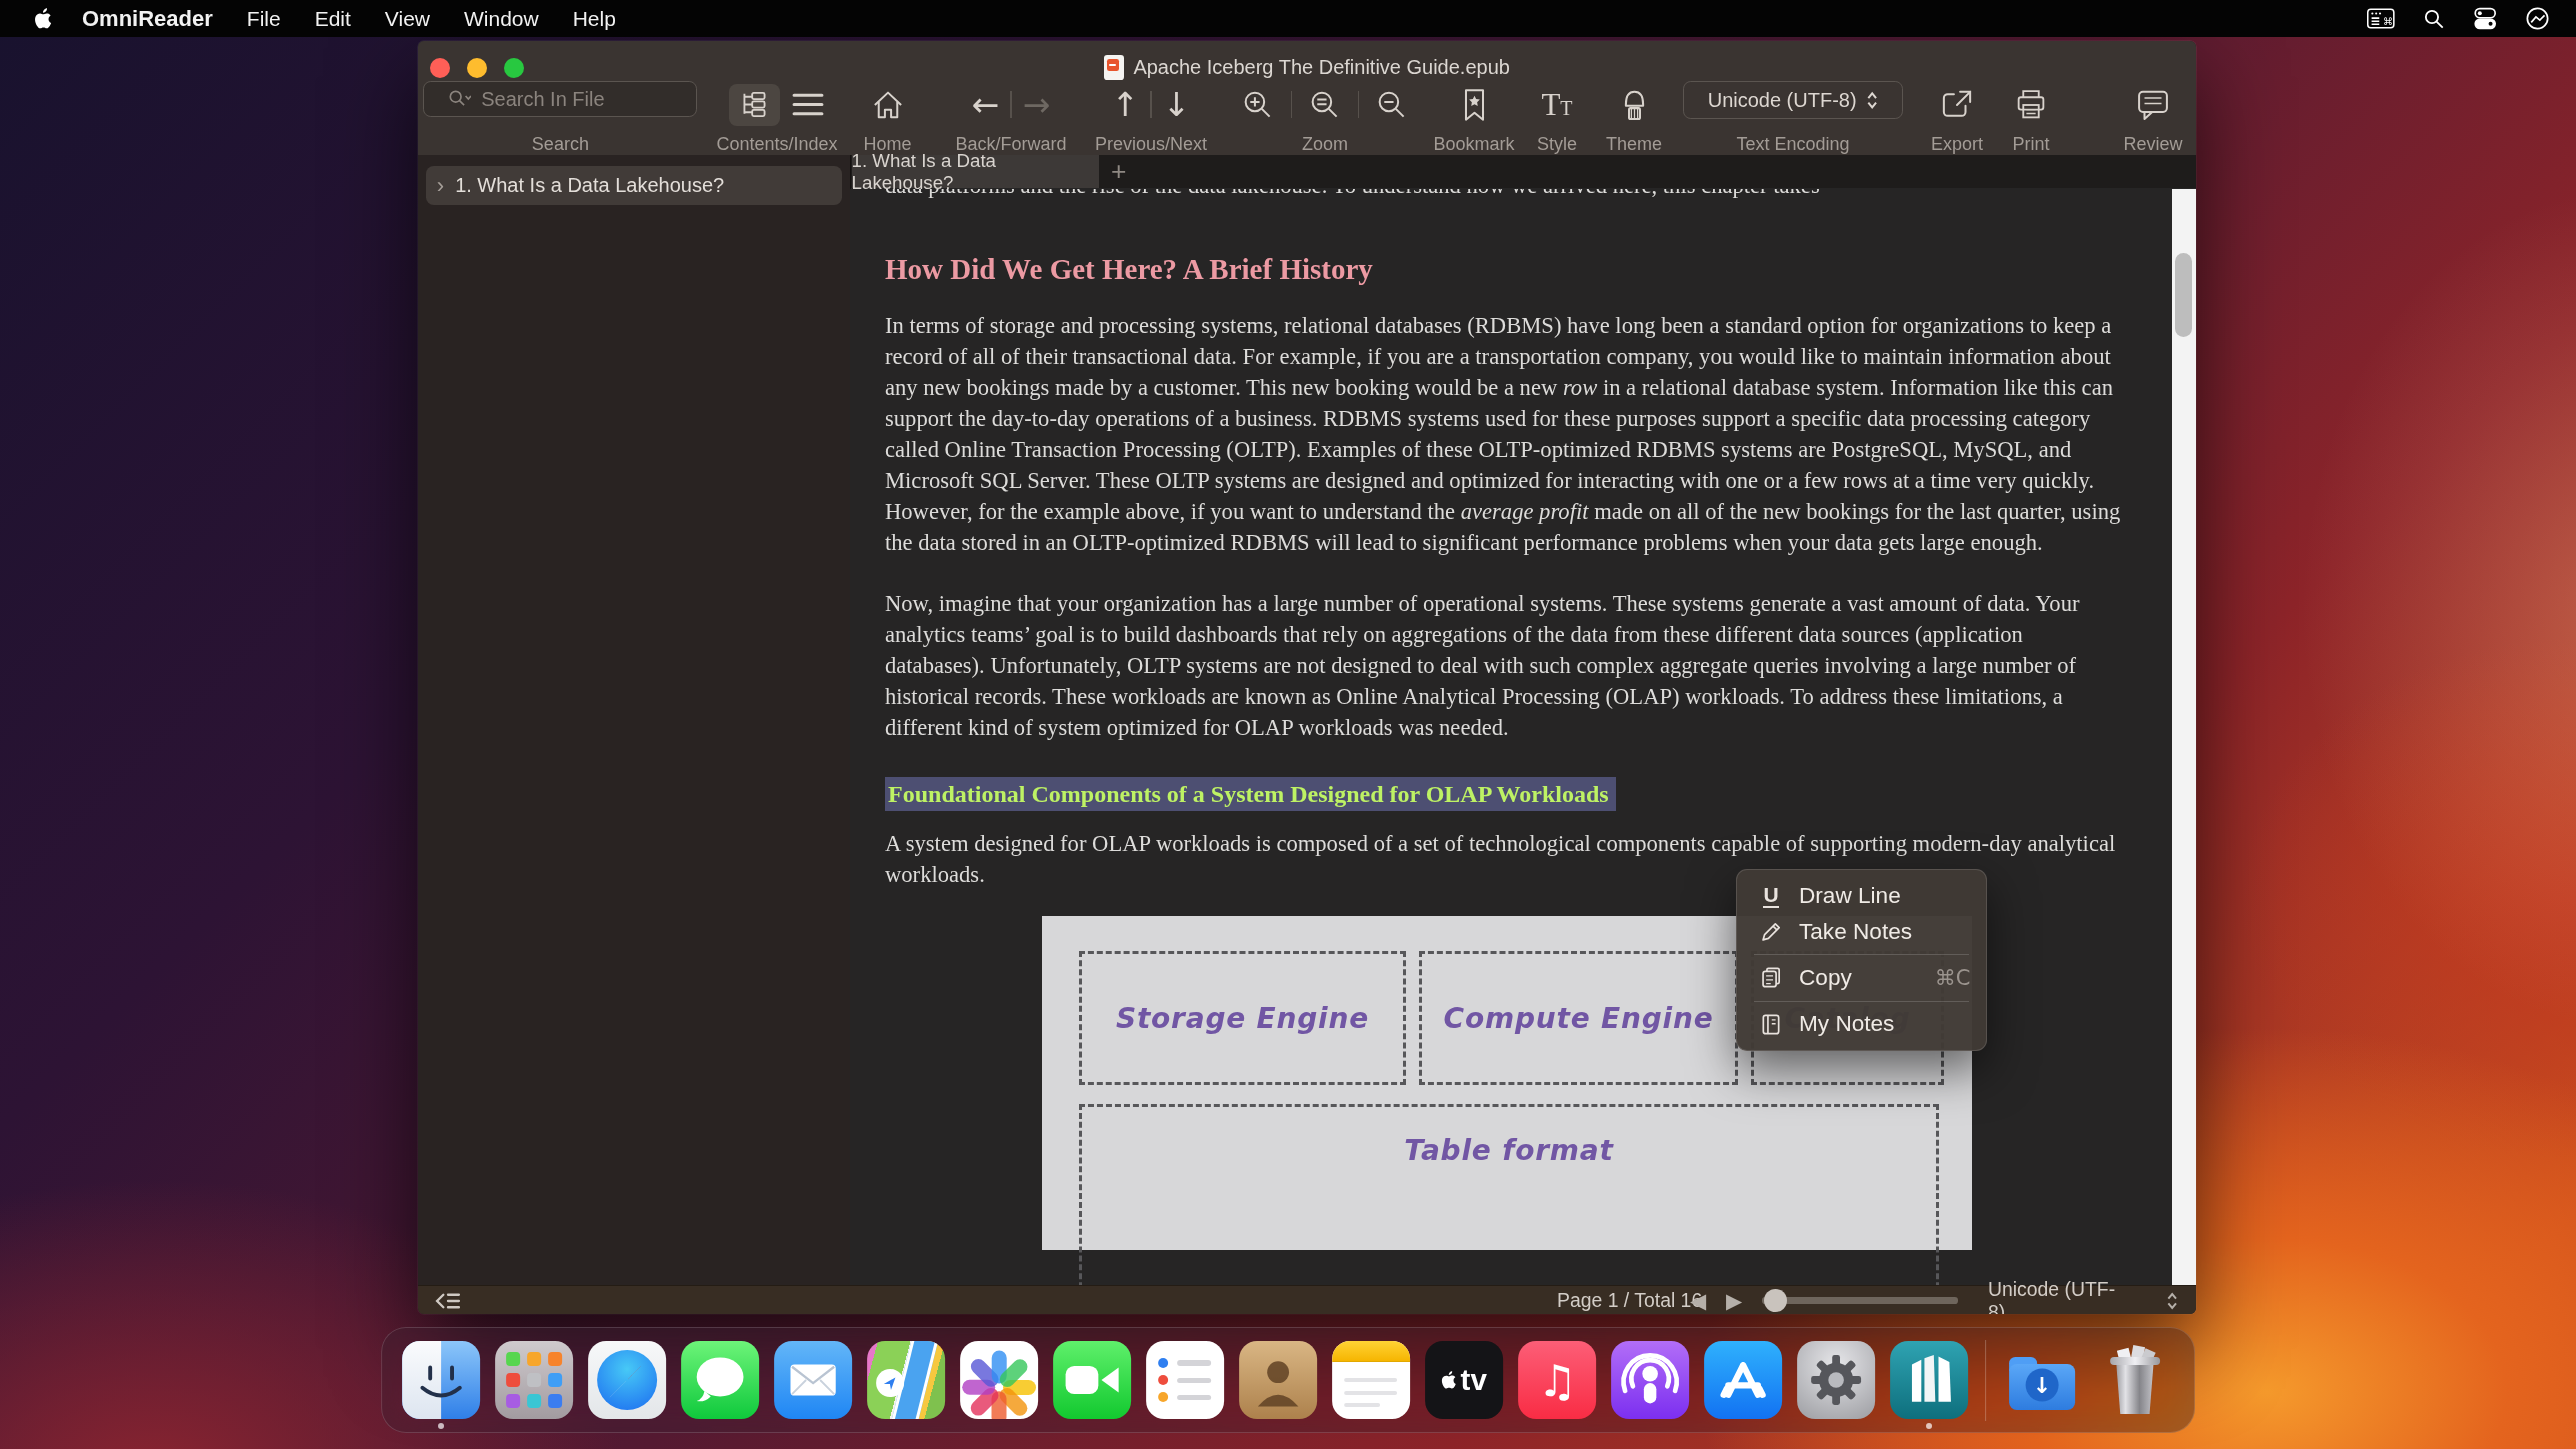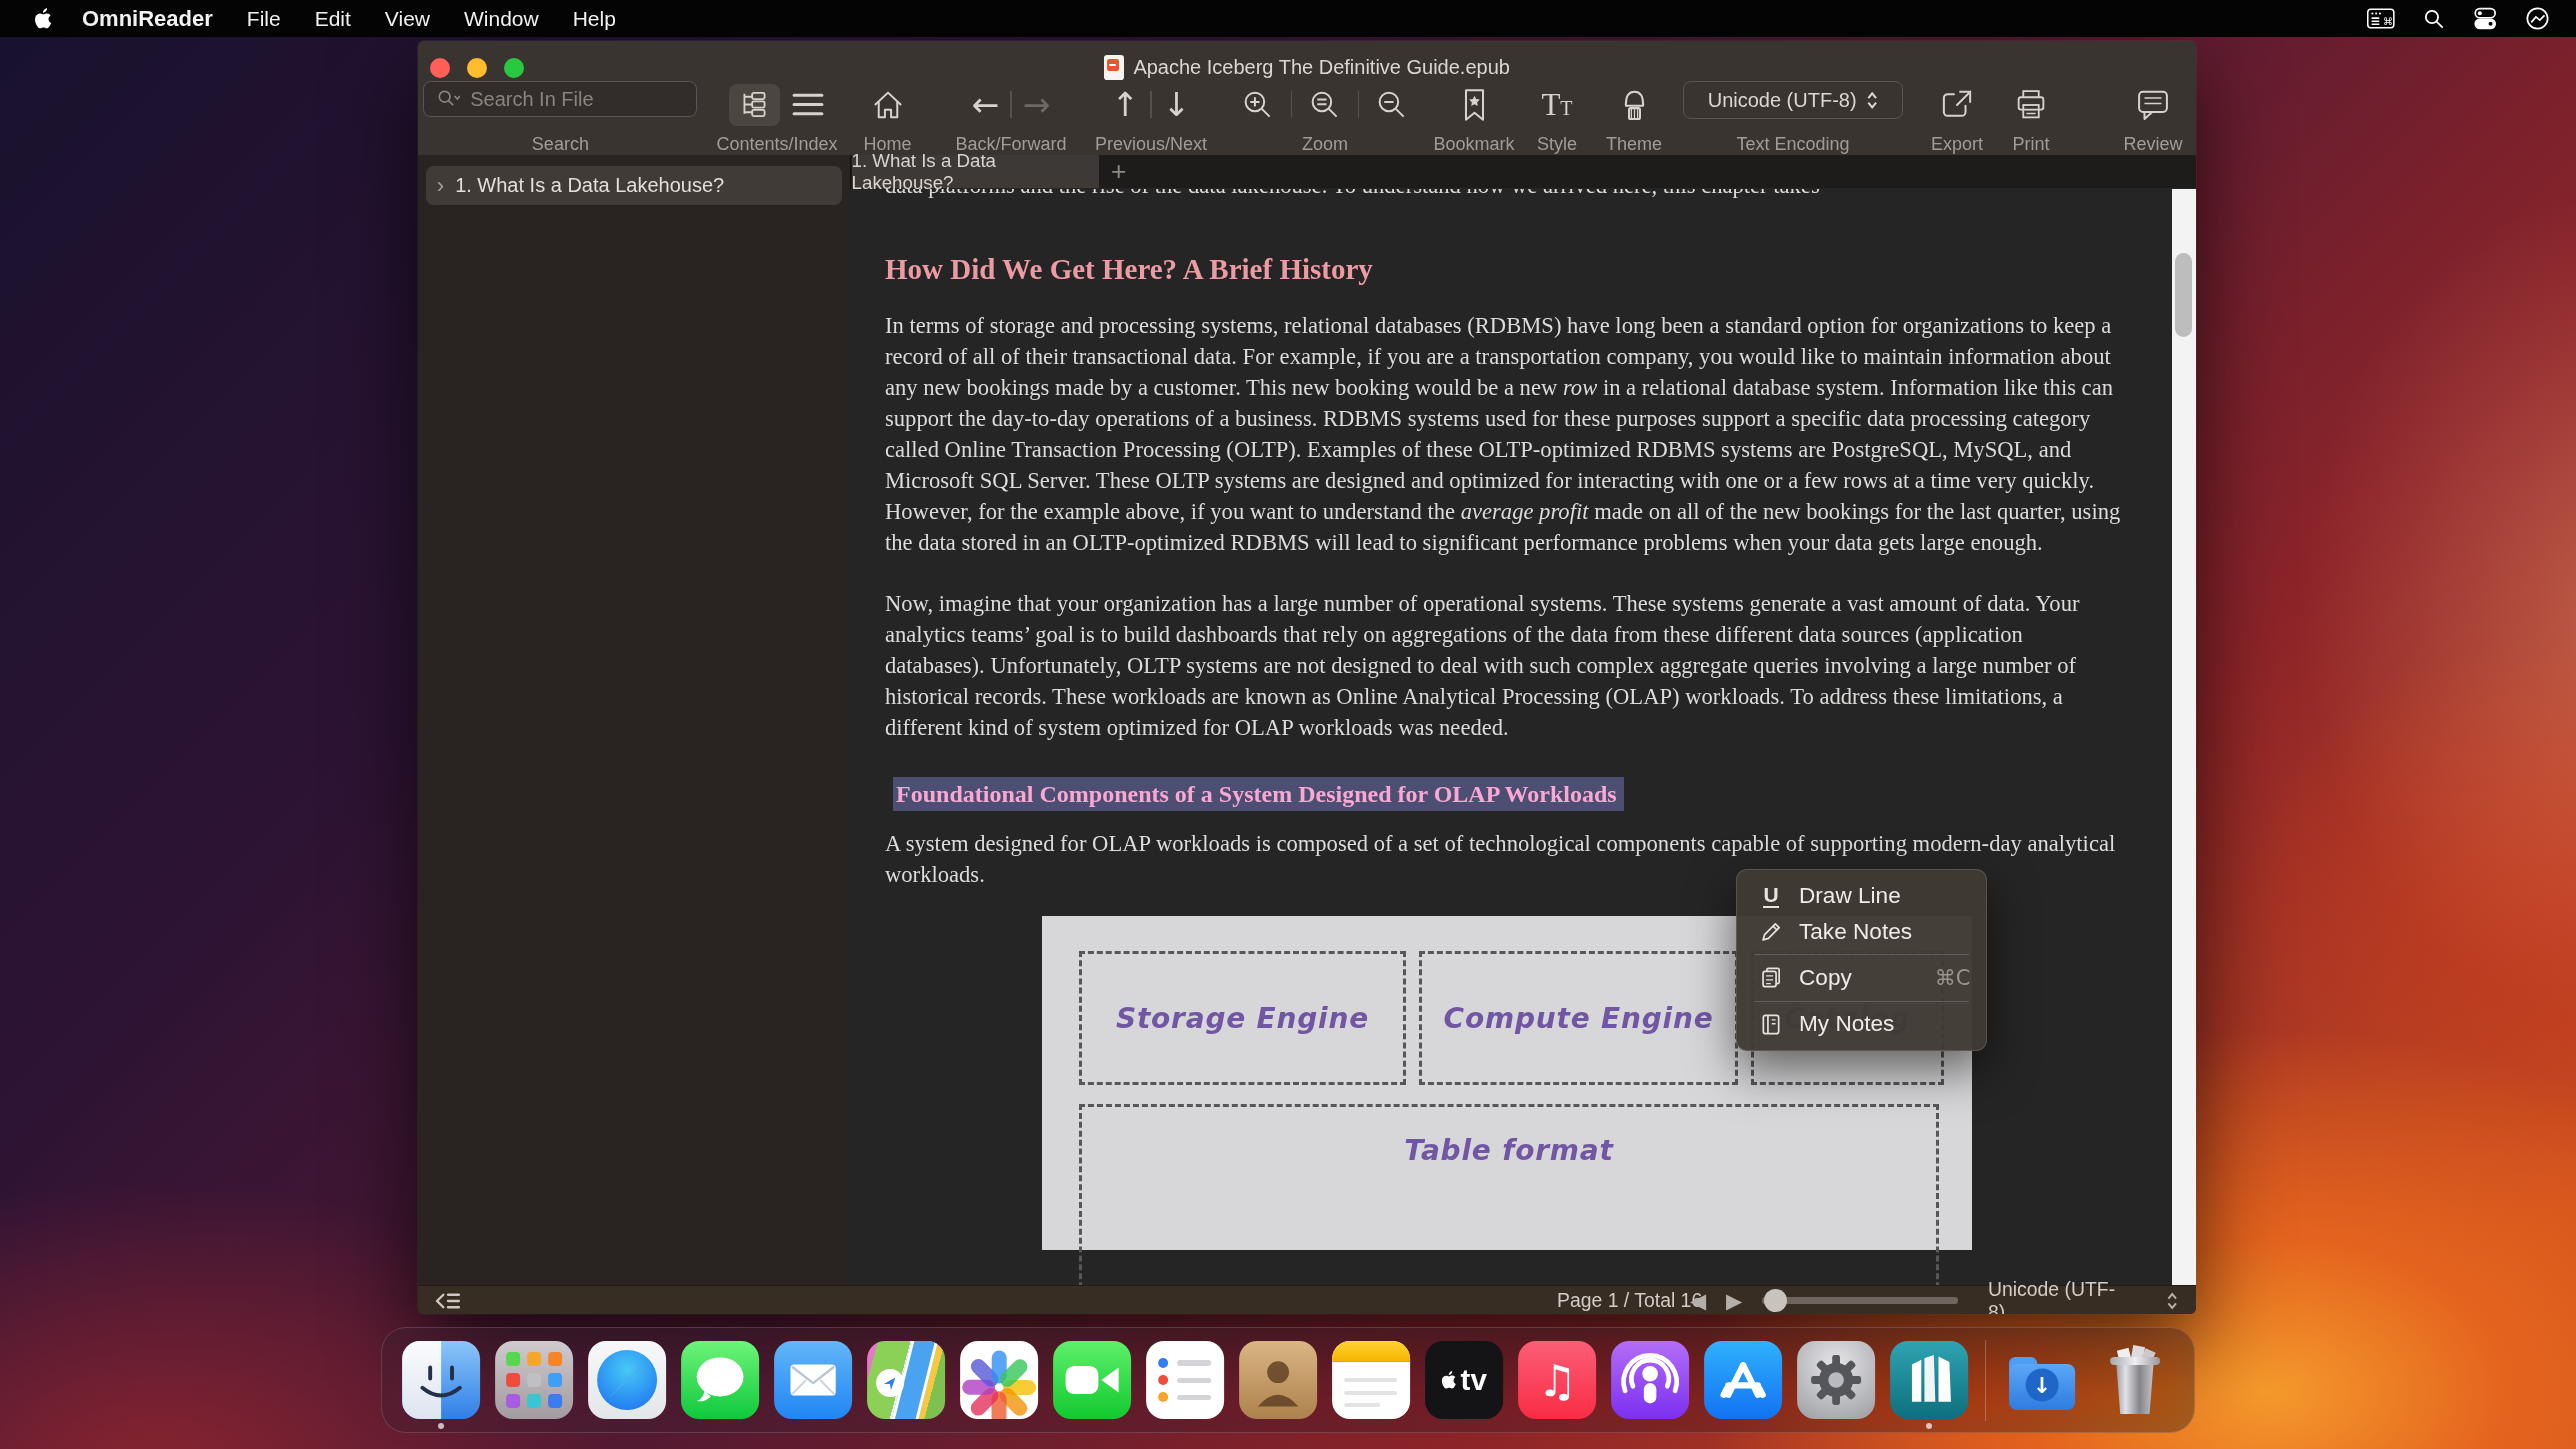--- a/index.html
+++ b/index.html
@@ -30,42 +30,42 @@
   .doc-ico i{position:absolute;left:3.1px;top:3.9px;width:11.7px;height:11.7px;border-radius:2.3px;background:#e8552e;display:block;}
   .doc-ico i::after{content:"";position:absolute;left:2.3px;top:4.7px;width:7px;height:2.3px;background:#fff;border-radius:1.6px;}
   
   .tgroup{position:absolute;top:40px;height:74px;display:flex;flex-direction:column;align-items:center;}
   .trow{height:47px;display:flex;align-items:center;gap:11px;}
   .tlabel{font-size:18px;color:#a39c96;margin-top:0px;}
   .ticon{color:#d8d2cc;display:flex;align-items:center;justify-content:center;}
   .glyph-arrow{font-size:33px;line-height:1;color:#d8d2cc;font-family:"DejaVu Sans",sans-serif;}
   .dimmed{color:#6e6862;}
   .vsep{width:1.6px;height:26.4px;background:#57514c;}
-  .searchfield{width:274px;height:36px;border:0.8px solid #5b5550;border-radius:7.8px;background:#322d2a;display:flex;align-items:center;padding:0 13px;box-sizing:border-box;}
+  .searchfield{width:274px;height:36px;border:0.8px solid #5b5550;border-radius:7.8px;background:#322d2a;display:flex;align-items:center;padding:0 24px;box-sizing:border-box;}
   .searchfield input{background:transparent;border:none;outline:none;color:#cfc9c3;font-size:20px;width:100%;margin-left:7.8px;font-family:"Liberation Sans",sans-serif;}
   .searchfield input::placeholder{color:#8b847e;}
   .treebtn{width:51px;height:42px;background:#4c4641;border-radius:7.8px;display:flex;align-items:center;justify-content:center;}
   .encselect{width:218px;height:36px;border:0.8px solid #5b5550;border-radius:7.8px;display:flex;align-items:center;justify-content:center;gap:9.3px;color:#ddd7d1;font-size:20px;}
   .styleT{font-family:"Liberation Serif",serif;color:#d8d2cc;display:flex;align-items:baseline;}
   .styleT .big{font-size:31px;} .styleT .small{font-size:20px;}
   
   .tabbar{position:absolute;left:432px;top:114px;right:0;height:33px;background:#1e1c1b;display:flex;align-items:stretch;}
   .tab{width:247px;margin-left:1.6px;background:#3d3937;display:flex;align-items:center;justify-content:center;color:#d9d4cf;font-size:18.7px;}
   .tabplus{width:40px;display:flex;align-items:center;justify-content:center;color:#8f8983;font-size:26.4px;}
   
   .sidebar{position:absolute;left:0;top:114px;width:432px;height:1130px;background:#292322;border-right:0.8px solid #141110;}
   .sbitem{margin:11px 7.8px;height:39px;background:#413b38;border-radius:7.8px;display:flex;align-items:center;padding:0 11px;color:#e3ded9;font-size:20px;}
   .sbitem .chev{color:#a59e98;font-size:22px;margin-right:11px;}
   
   .contentarea{position:absolute;left:432px;top:148px;width:1321px;height:1097px;background:#262525;overflow:hidden;}
   .page{padding:0 43px 0 35px;font-family:"Liberation Serif",serif;font-size:22.6px;line-height:31px;color:#dddcda;}
   .clipwrap{height:12.4px;overflow:hidden;}
   .clipwrap div{margin-top:-18.7px;white-space:nowrap;}
   .h1{font-weight:700;font-size:29px;line-height:36px;color:#ec9aa3;margin:50px 0 23px 0;font-family:"Liberation Serif",serif;}
-  .h2{font-weight:700;font-size:24px;line-height:34px;margin:34px 0 17px 8px;font-family:"Liberation Serif",serif;color:#f9a8d4;}
+  .h2{font-weight:700;font-size:24px;line-height:34px;margin:34px 0 17px 0;font-family:"Liberation Serif",serif;color:#bef264;}
   .hl{background:#4d4f72;padding:3.9px 7.8px 3.9px 3.1px;}
   .para{margin:0 0 29.6px 0;}
   .figure{margin-top:26.4px;margin-left:157px;width:930px;height:334px;background:#d7d7d9;position:relative;}
   .fbox{position:absolute;border:3.1px dashed #57575a;display:flex;align-items:center;justify-content:center;}
   .flabel{font-family:"DejaVu Sans",sans-serif;font-style:italic;font-weight:600;font-size:28px;color:#7156a4;letter-spacing:0.8px;}
   .scrolltrack{position:absolute;left:1754px;top:148px;width:24px;height:1097px;background:#f3f3f3;}
   .scrollthumb{position:absolute;left:3.1px;top:64px;width:17px;height:84px;border-radius:8.6px;background:#bdbdbd;}
   
   .statusbar{position:absolute;left:0;top:1244px;width:100%;height:29px;background:#382d23;border-top:0.8px solid #241c14;color:#d3cdc7;font-size:19.4px;}
   .statusbar .sb-abs{position:absolute;top:0;height:29px;display:flex;align-items:center;}

